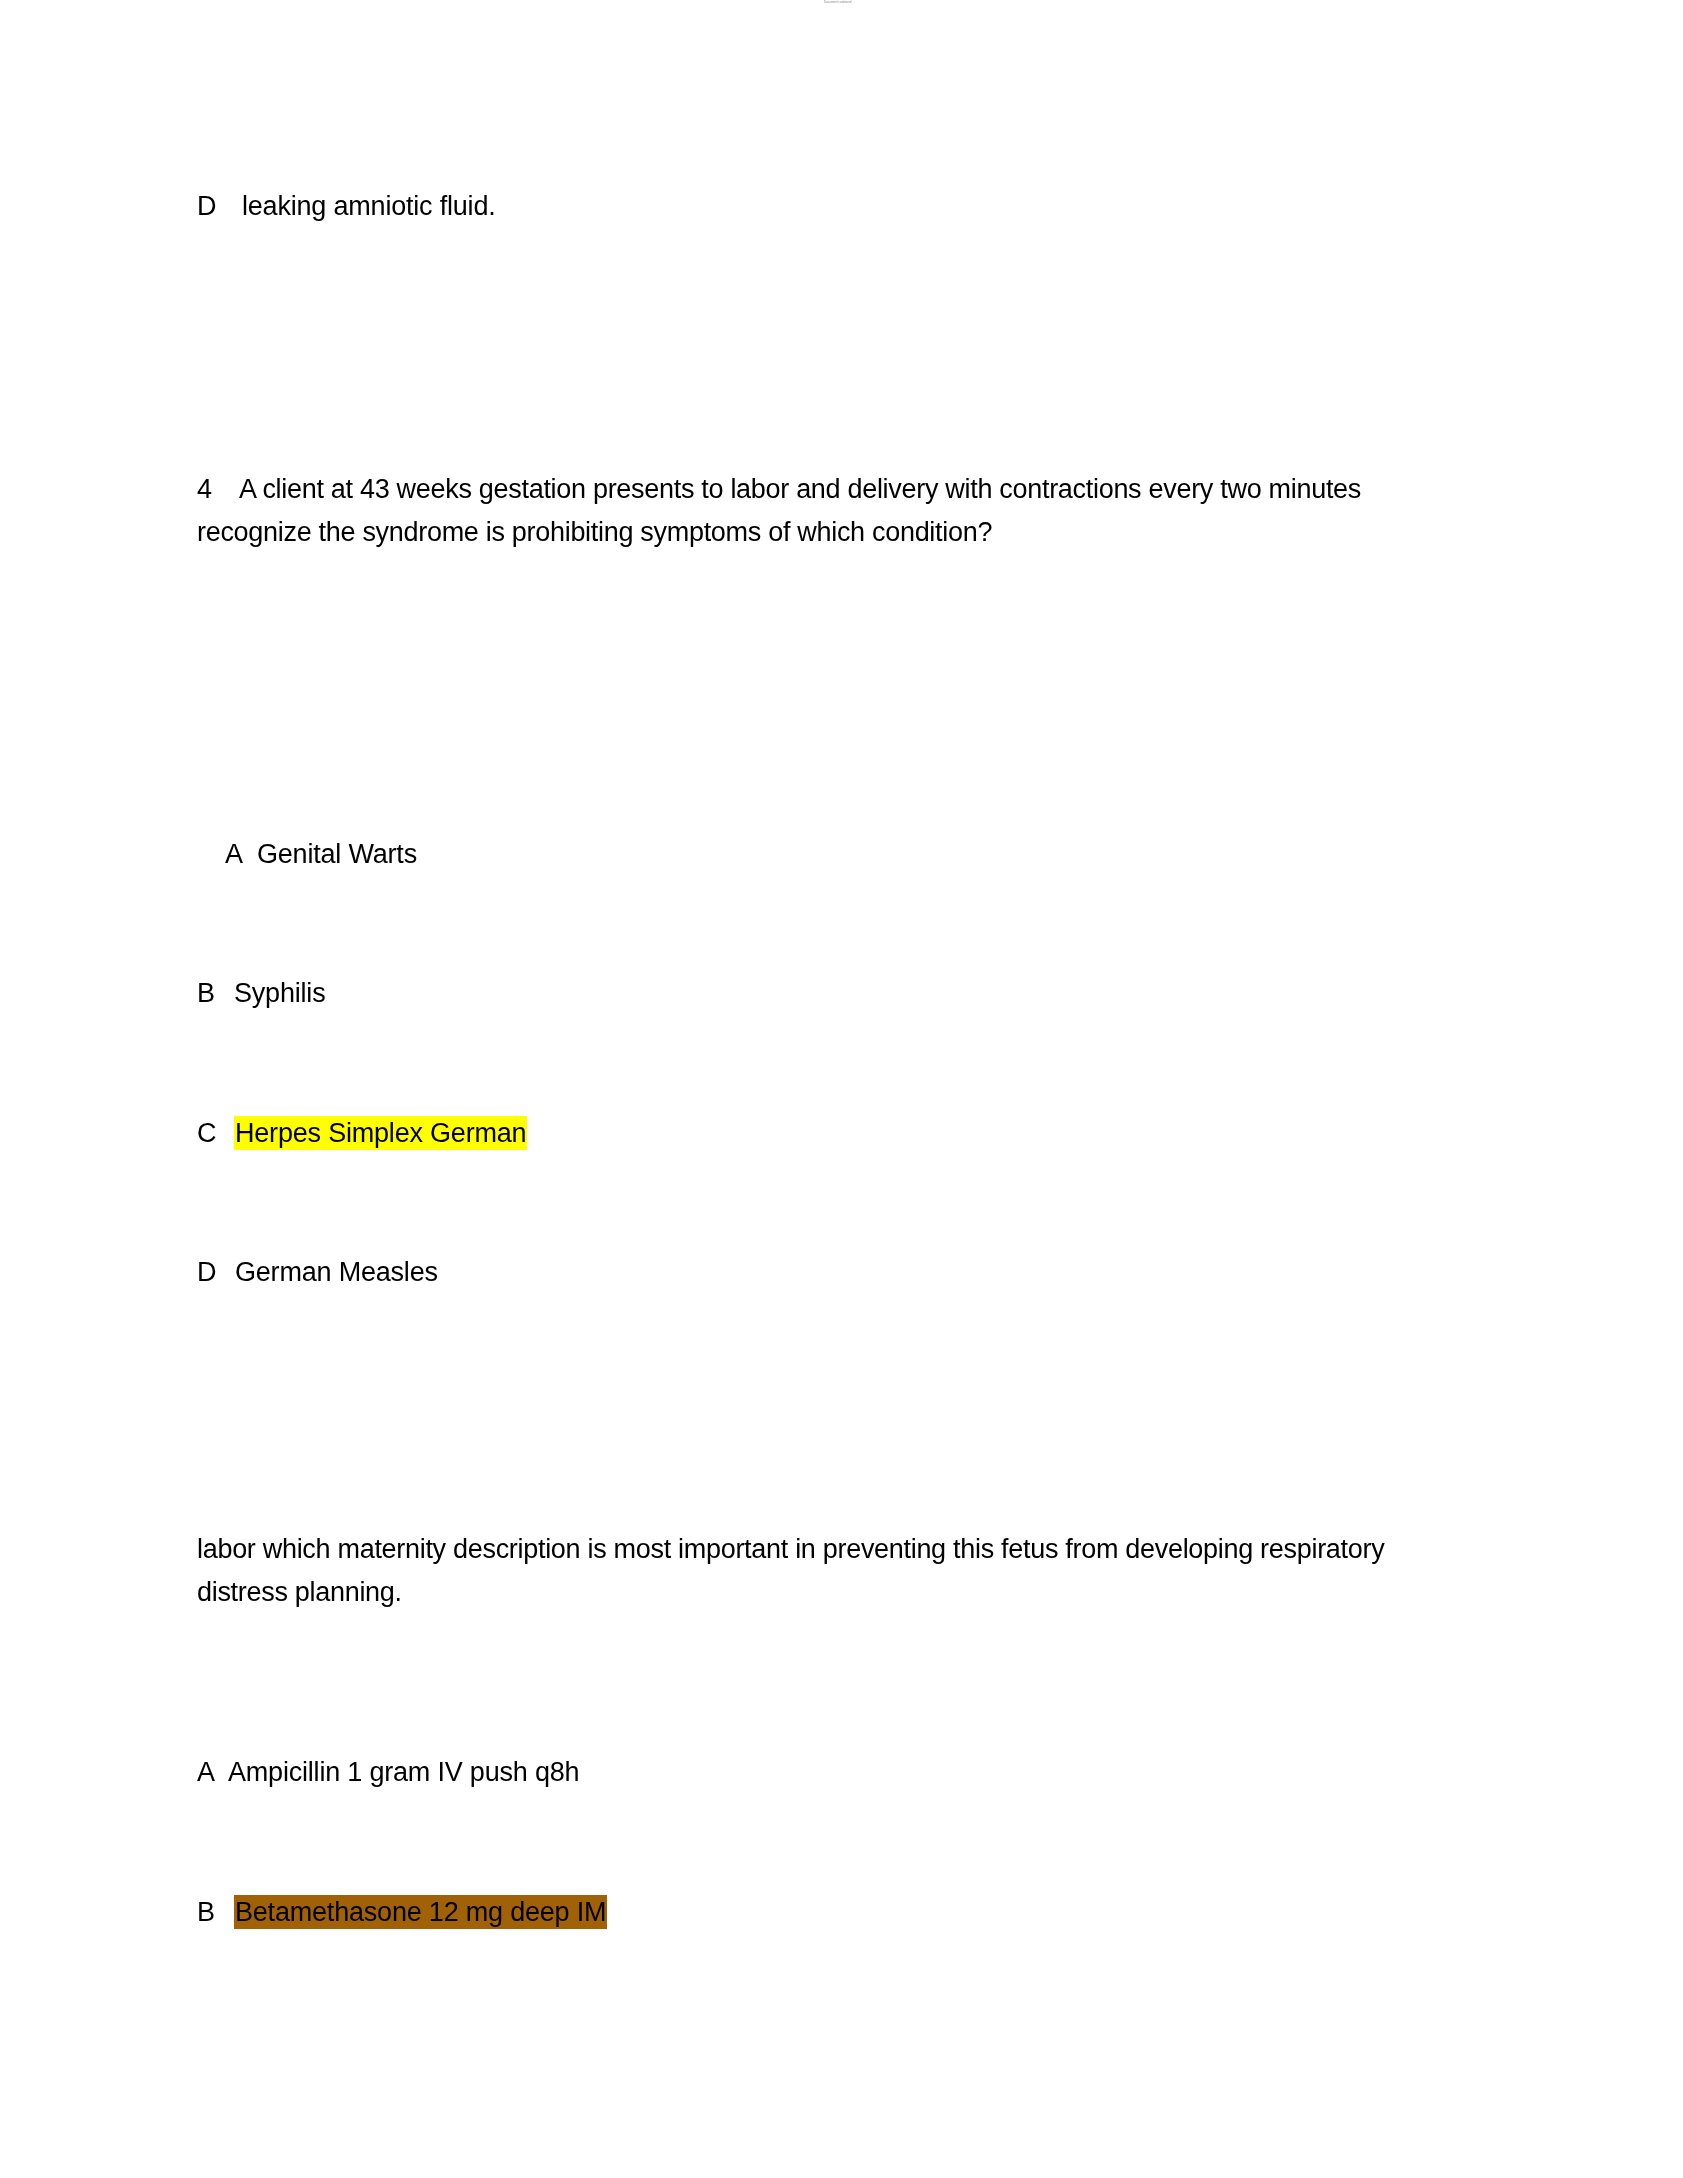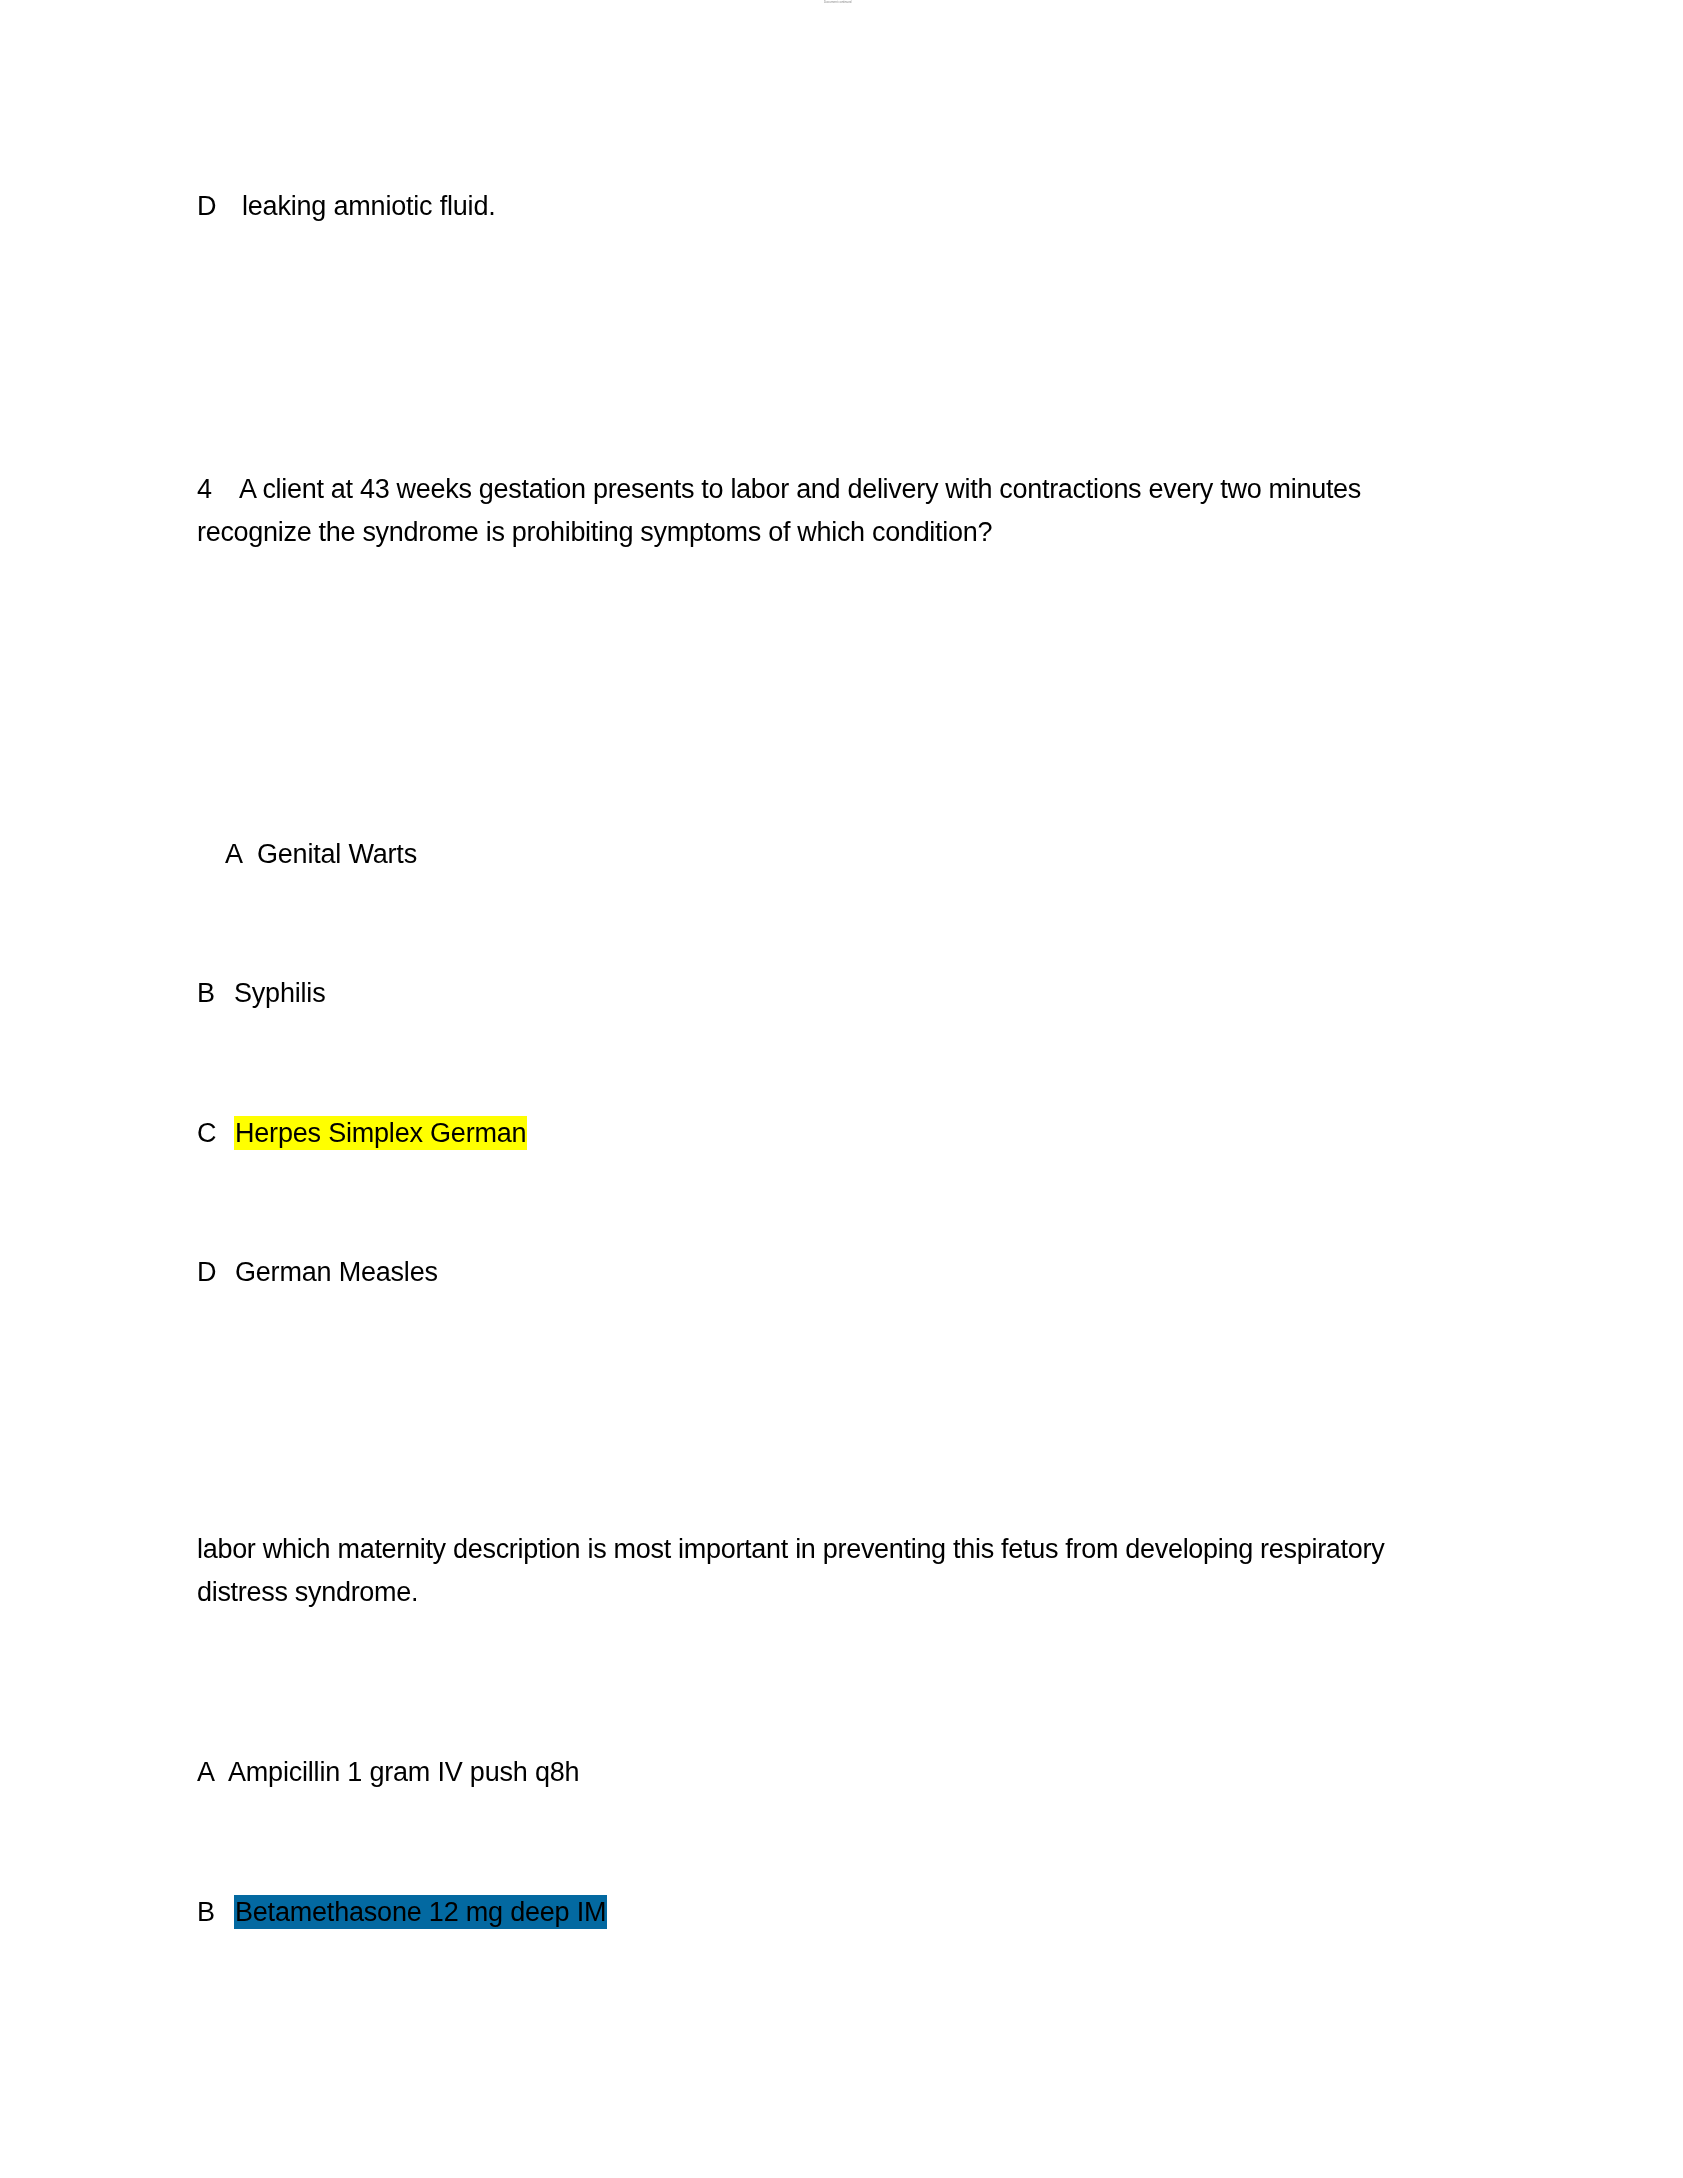--- a/index.html
+++ b/index.html
@@ -53,25 +53,25 @@
   <div class="line" style="top:1115px;">
     <span class="lbl" style="width:37px;">C</span><span class="hl" style="background: rgb(255, 255, 0);">Herpes Simplex German</span>
   </div>
 
   <div class="line" style="top:1254px;">
     <span class="lbl" style="width:38px;">D</span><span>German Measles</span>
   </div>
 
   <div class="para" style="top:1528px;">
     <span class="ln">labor which maternity description is most important in preventing this fetus from developing respiratory</span>
-    <span class="ln">distress syndrome.</span>
+    <span class="ln">distress planning.</span>
   </div>
 
   <div class="line" style="top:1754px;">
     <span class="lbl" style="width:31px;">A</span><span>Ampicillin 1 gram IV push q8h</span>
   </div>
 
   <div class="line" style="top:1894px;">
-    <span class="lbl" style="width:37px;">B</span><span class="hl" style="background: #0369a1;">Betamethasone 12 mg deep IM</span>
+    <span class="lbl" style="width:37px;">B</span><span class="hl" style="background: #a16207;">Betamethasone 12 mg deep IM</span>
   </div>
 
 </div>
 
 
 </body></html>

